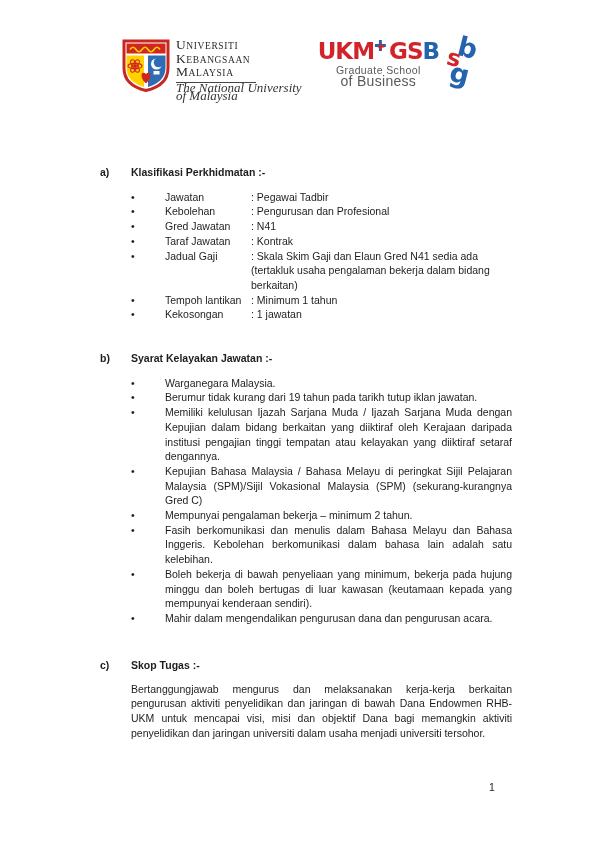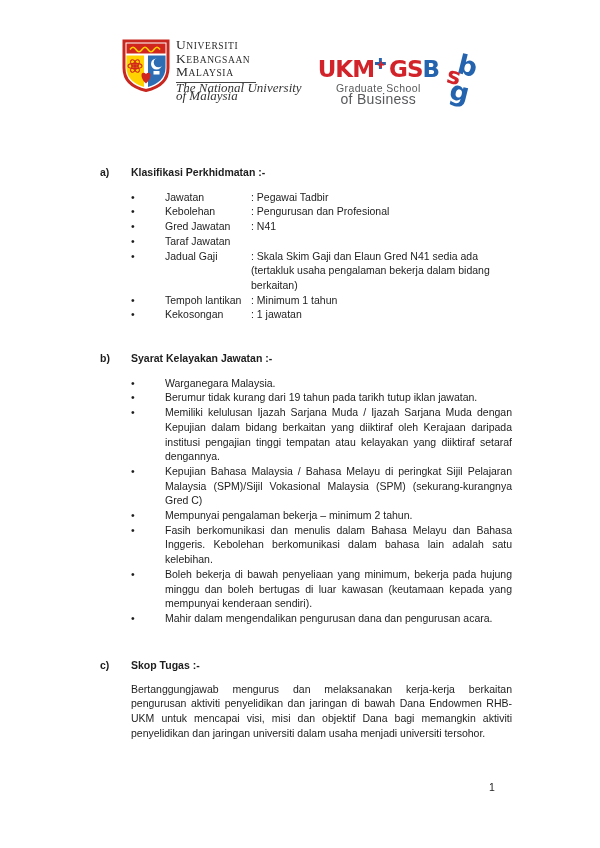--- a/index.html
+++ b/index.html
@@ -18,21 +18,21 @@
   .crest-name div{
     font-family:"Liberation Serif",serif;font-size:9.5px;line-height:12.5px;
     color:#2b2b2b;letter-spacing:.6px;text-transform:uppercase;
   }
   .crest-name div::first-letter{font-size:13.5px;}
   .crest-rule{width:80px;border-top:1px solid #444;margin:2px 0 1px 0;}
   .crest-tagline div{
     font-family:"Liberation Serif",serif;font-style:italic;
     font-size:13px;line-height:8.5px;color:#333;
   }
-  .gsb-logo{display:flex;align-items:flex-start;margin-top:19px;}
+  .gsb-logo{display:flex;align-items:flex-start;margin-top:1px;}
   .gsb-main{text-align:center;}
   .gsb-wordmark{
     font-family:"DejaVu Sans",sans-serif;font-weight:bold;
     font-size:23px;line-height:24px;letter-spacing:-1px;white-space:nowrap;
   }
   .gsb-red{color:#d2232a;}
   .gsb-blue{color:#2463ae;}
   .plus-wrap{display:inline-block;position:relative;width:15px;height:20px;vertical-align:1px;}
   .plus-blue{position:absolute;left:0;top:1px;font-size:15px;line-height:15px;color:#2463ae;}
   .plus-red{position:absolute;left:3.2px;top:4.5px;font-size:9px;line-height:9px;color:#d2232a;}
@@ -138,20 +138,21 @@
           <span class="kv-value">: Pengurusan dan Profesional</span>
         </div>
         <div class="row">
           <span class="bullet">•</span>
           <span class="kv-label">Gred Jawatan</span>
           <span class="kv-value">: N41</span>
         </div>
         <div class="row">
           <span class="bullet">•</span>
           <span class="kv-label">Taraf Jawatan</span>
+          <span class="kv-value">: Kontrak</span>
         </div>
         <div class="row">
           <span class="bullet">•</span>
           <span class="kv-label">Jadual Gaji</span>
           <span class="kv-value">: Skala Skim Gaji dan Elaun Gred N41 sedia ada (tertakluk usaha pengalaman bekerja dalam bidang berkaitan)</span>
         </div>
         <div class="row">
           <span class="bullet">•</span>
           <span class="kv-label">Tempoh lantikan</span>
           <span class="kv-value">: Minimum 1 tahun</span>

